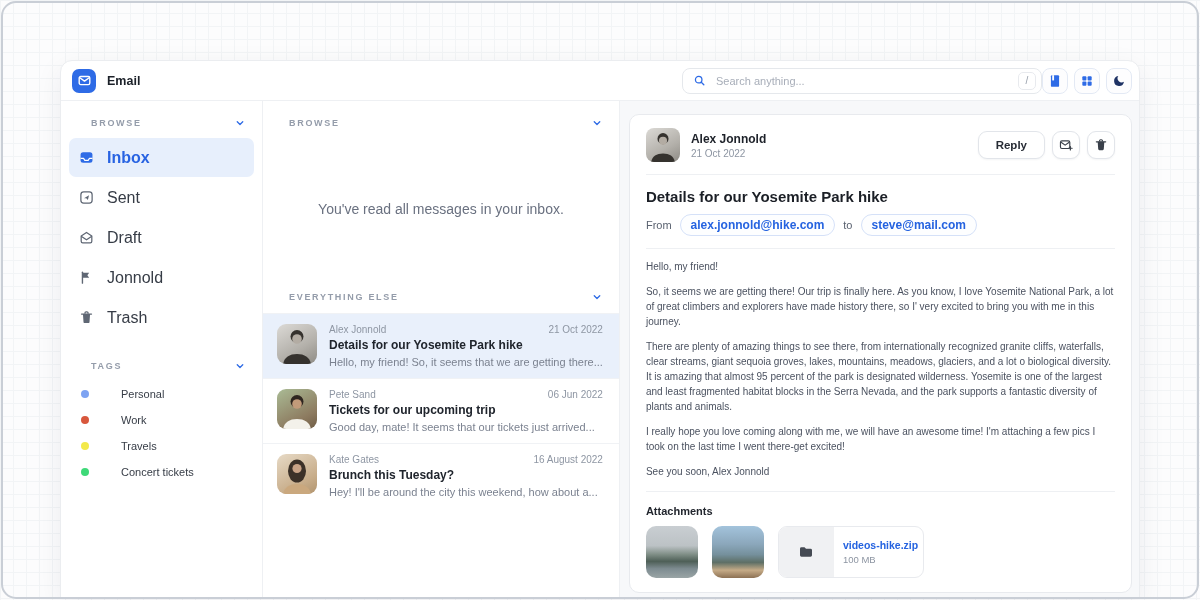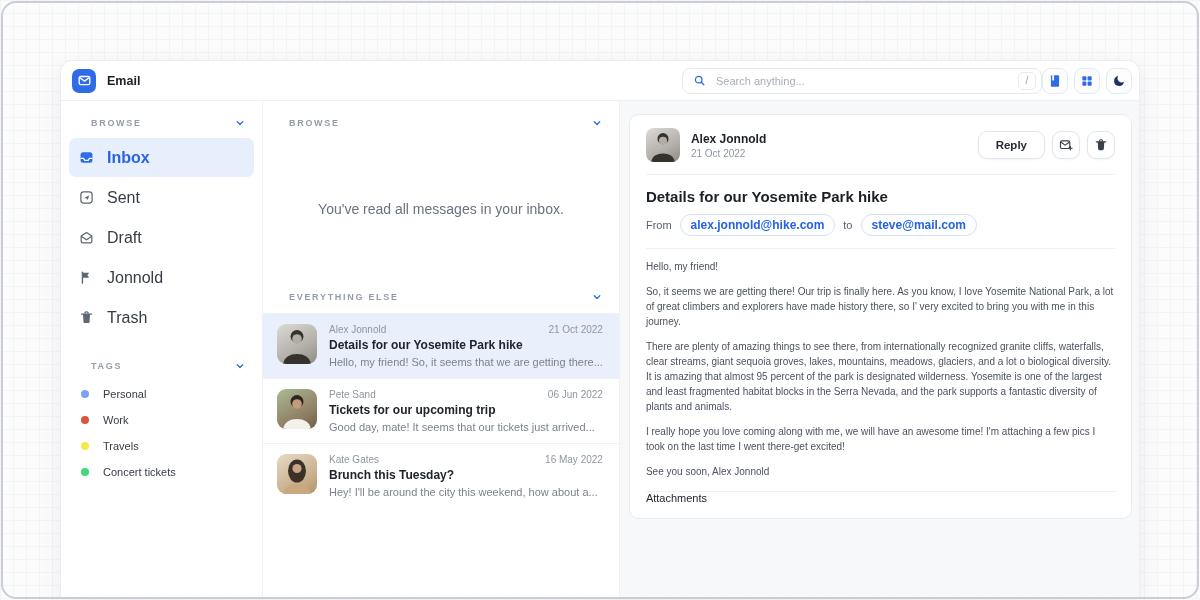--- a/index.html
+++ b/index.html
@@ -48,21 +48,21 @@
   .section-head { display:flex; align-items:center; justify-content:space-between; padding:0 8px 0 10px; margin-bottom:9px; }
   .section-title { font-size:9px; font-weight:700; letter-spacing:1.7px; color:#949caa;padding-left:12px; }
   .chev { width:12px; height:12px; color:#2e6be6; cursor:pointer; }
   .nav-item { height:39px; margin-bottom:1px; display:flex; align-items:center; gap:13px; padding:0 10px;
     border-radius:7px; font-size:16px; color:#363c46; cursor:pointer; }
   .nav-item .nav-icon { width:15px; height:15px; color:#5f6774; display:flex; }
   .nav-item .nav-icon svg { width:15px; height:15px; }
   .nav-item.active { background:#e7effc; color:#2863e2; font-weight:700; }
   .nav-item.active .nav-icon { color:#2e6be6; }
   .tags-head { margin-top:23px; }
-  .tag-item { height:26px; display:flex; align-items:center; gap:14px; padding:0 12px; font-size:11px; color:#363c46; cursor:pointer; }
+  .tag-item { height:26px; display:flex; align-items:center; gap:32px; padding:0 12px; font-size:11px; color:#363c46; cursor:pointer; }
   .dot { width:8px; height:8px; border-radius:50%; flex:0 0 8px; }
   .dot-personal { background:#7da3f2; } .dot-work { background:#d8573c; }
   .dot-travels { background:#f3e94a; } .dot-concert { background:#3ed978; }
   
   .list-col { flex:0 0 348px; border-right:1px solid #eef0f3; display:flex; flex-direction:column; }
   .list-head { display:flex; align-items:center; justify-content:space-between; padding:16px 16px 10px 14px; }
   .list-head.ee { padding-top:12px; }
   .empty-msg { height:140px; display:flex; align-items:center; justify-content:center; text-align:center;
     font-size:14px; color:#6a7180; padding:0 30px; }
   .email-item { display:flex; gap:12px; padding:10px 16px 10px 14px; border-top:1px solid #f0f2f5; cursor:pointer; }
@@ -91,21 +91,21 @@
     display:flex; align-items:center; justify-content:center; cursor:pointer; padding:0; color:#3a404a;
     box-shadow:0 1px 2px rgba(20,30,50,.05); }
   .icon-btn svg { width:14px; height:14px; }
   .divider { border:0; border-top:1px solid #eef0f3; margin:12px 0 0; }
   .dsubject { margin:13px 0 0; font-size:15px; font-weight:700; color:#1b1f26; }
   .from-row { display:flex; align-items:center; gap:8px; margin-top:9px; font-size:11px; color:#5a6270; }
   .chip { border:1px solid #d5e1f8; border-radius:999px; padding:3px 10px; font-size:12px; font-weight:700;
     color:#2563e0; background:#fdfeff; cursor:pointer; }
   .dbody { margin-top:1px; }
   .dbody p { font-size:10px; line-height:1.5; color:#4b5260; margin:10px 0 0; }
-  .attach-label { margin-top:0; font-size:11px; font-weight:400; color:#22262e; }
+  .attach-label { margin-top:13px; font-size:11px; font-weight:700; color:#22262e; }
   .attach-row { display:flex; gap:14px; margin-top:9px; align-items:stretch; }
   .thumb { width:52px; height:52px; border-radius:10px; cursor:pointer; }
   .thumb1 { background:linear-gradient(180deg,#c9ced2 0%,#bcc2c5 38%,#7e8d85 55%,#4e5f57 68%,#7d8b90 82%,#9aa5a6 100%); }
   .thumb2 { background:linear-gradient(180deg,#a3c3dc 0%,#8ba7bb 35%,#75909c 55%,#5d6f66 70%,#c5ab87 85%,#8d7154 100%); }
   .file-card { display:flex; width:146px; height:52px; border:1px solid #e8eaee; border-radius:9px; overflow:hidden;
     cursor:pointer; background:#fff; }
   .file-icon-wrap { flex:0 0 55px; background:#f0f1f3; display:flex; align-items:center; justify-content:center; }
   .file-icon-wrap svg { width:16px; height:16px; }
   .file-info { flex:1; display:flex; flex-direction:column; justify-content:center; padding-left:9px; }
   .file-name { font-size:10.5px; font-weight:700; color:#2563e0; }
@@ -299,21 +299,21 @@
         <div class="avatar av-kate">
           <svg viewBox="0 0 40 40">
               <ellipse cx="20" cy="17" rx="9" ry="11.5" fill="#3c3128"></ellipse>
               <circle cx="20" cy="14.5" r="4.6" fill="#c9a386"></circle>
               <path d="M6 42c0-8 6-12 14-12s14 4 14 12z" fill="#caa87e"></path>
             </svg>
         </div>
         <div class="email-meta">
           <div class="email-top">
             <span>Kate Gates</span>
-            <span>16 May 2022</span>
+            <span>16 August 2022</span>
           </div>
           <div class="esubject">Brunch this Tuesday?</div>
           <div class="epreview">Hey! I'll be around the city this weekend, how about a...</div>
         </div>
       </article>
     </section>
 
     <section class="detail-area">
       <article class="detail-card">
         <div class="dhead">
@@ -357,17 +357,32 @@
         <hr class="divider">
         <div class="dbody">
           <p>Hello, my friend!</p>
           <p>So, it seems we are getting there! Our trip is finally here. As you know, I love Yosemite National Park, a lot of great climbers and explorers have made history there, so I' very excited to bring you with me in this journey.</p>
           <p>There are plenty of amazing things to see there, from internationally recognized granite cliffs, waterfalls, clear streams, giant sequoia groves, lakes, mountains, meadows, glaciers, and a lot o biological diversity. It is amazing that almost 95 percent of the park is designated wilderness. Yosemite is one of the largest and least fragmented habitat blocks in the Serra Nevada, and the park supports a fantastic diversity of plants and animals.</p>
           <p>I really hope you love coming along with me, we will have an awesome time! I'm attaching a few pics I took on the last time I went there-get excited!</p>
           <p>See you soon, Alex Jonnold</p>
         </div>
         <hr class="divider">
         <div class="attach-label">Attachments</div>
+        <div class="attach-row">
+          <div class="thumb thumb1"></div>
+          <div class="thumb thumb2"></div>
+          <div class="file-card">
+            <div class="file-icon-wrap">
+              <svg viewBox="0 0 24 24">
+                  <path d="M3 7a2.2 2.2 0 0 1 2.2-2.2h4.6L12 7h6.8A2.2 2.2 0 0 1 21 9.2v7.6A2.2 2.2 0 0 1 18.8 19H5.2A2.2 2.2 0 0 1 3 16.8z" fill="#454a53"></path>
+                </svg>
+            </div>
+            <div class="file-info">
+              <div class="file-name">videos-hike.zip</div>
+              <div class="file-size">100 MB</div>
+            </div>
+          </div>
+        </div>
       </article>
     </section>
 
   </div>
 </div>
 
 </body></html>

